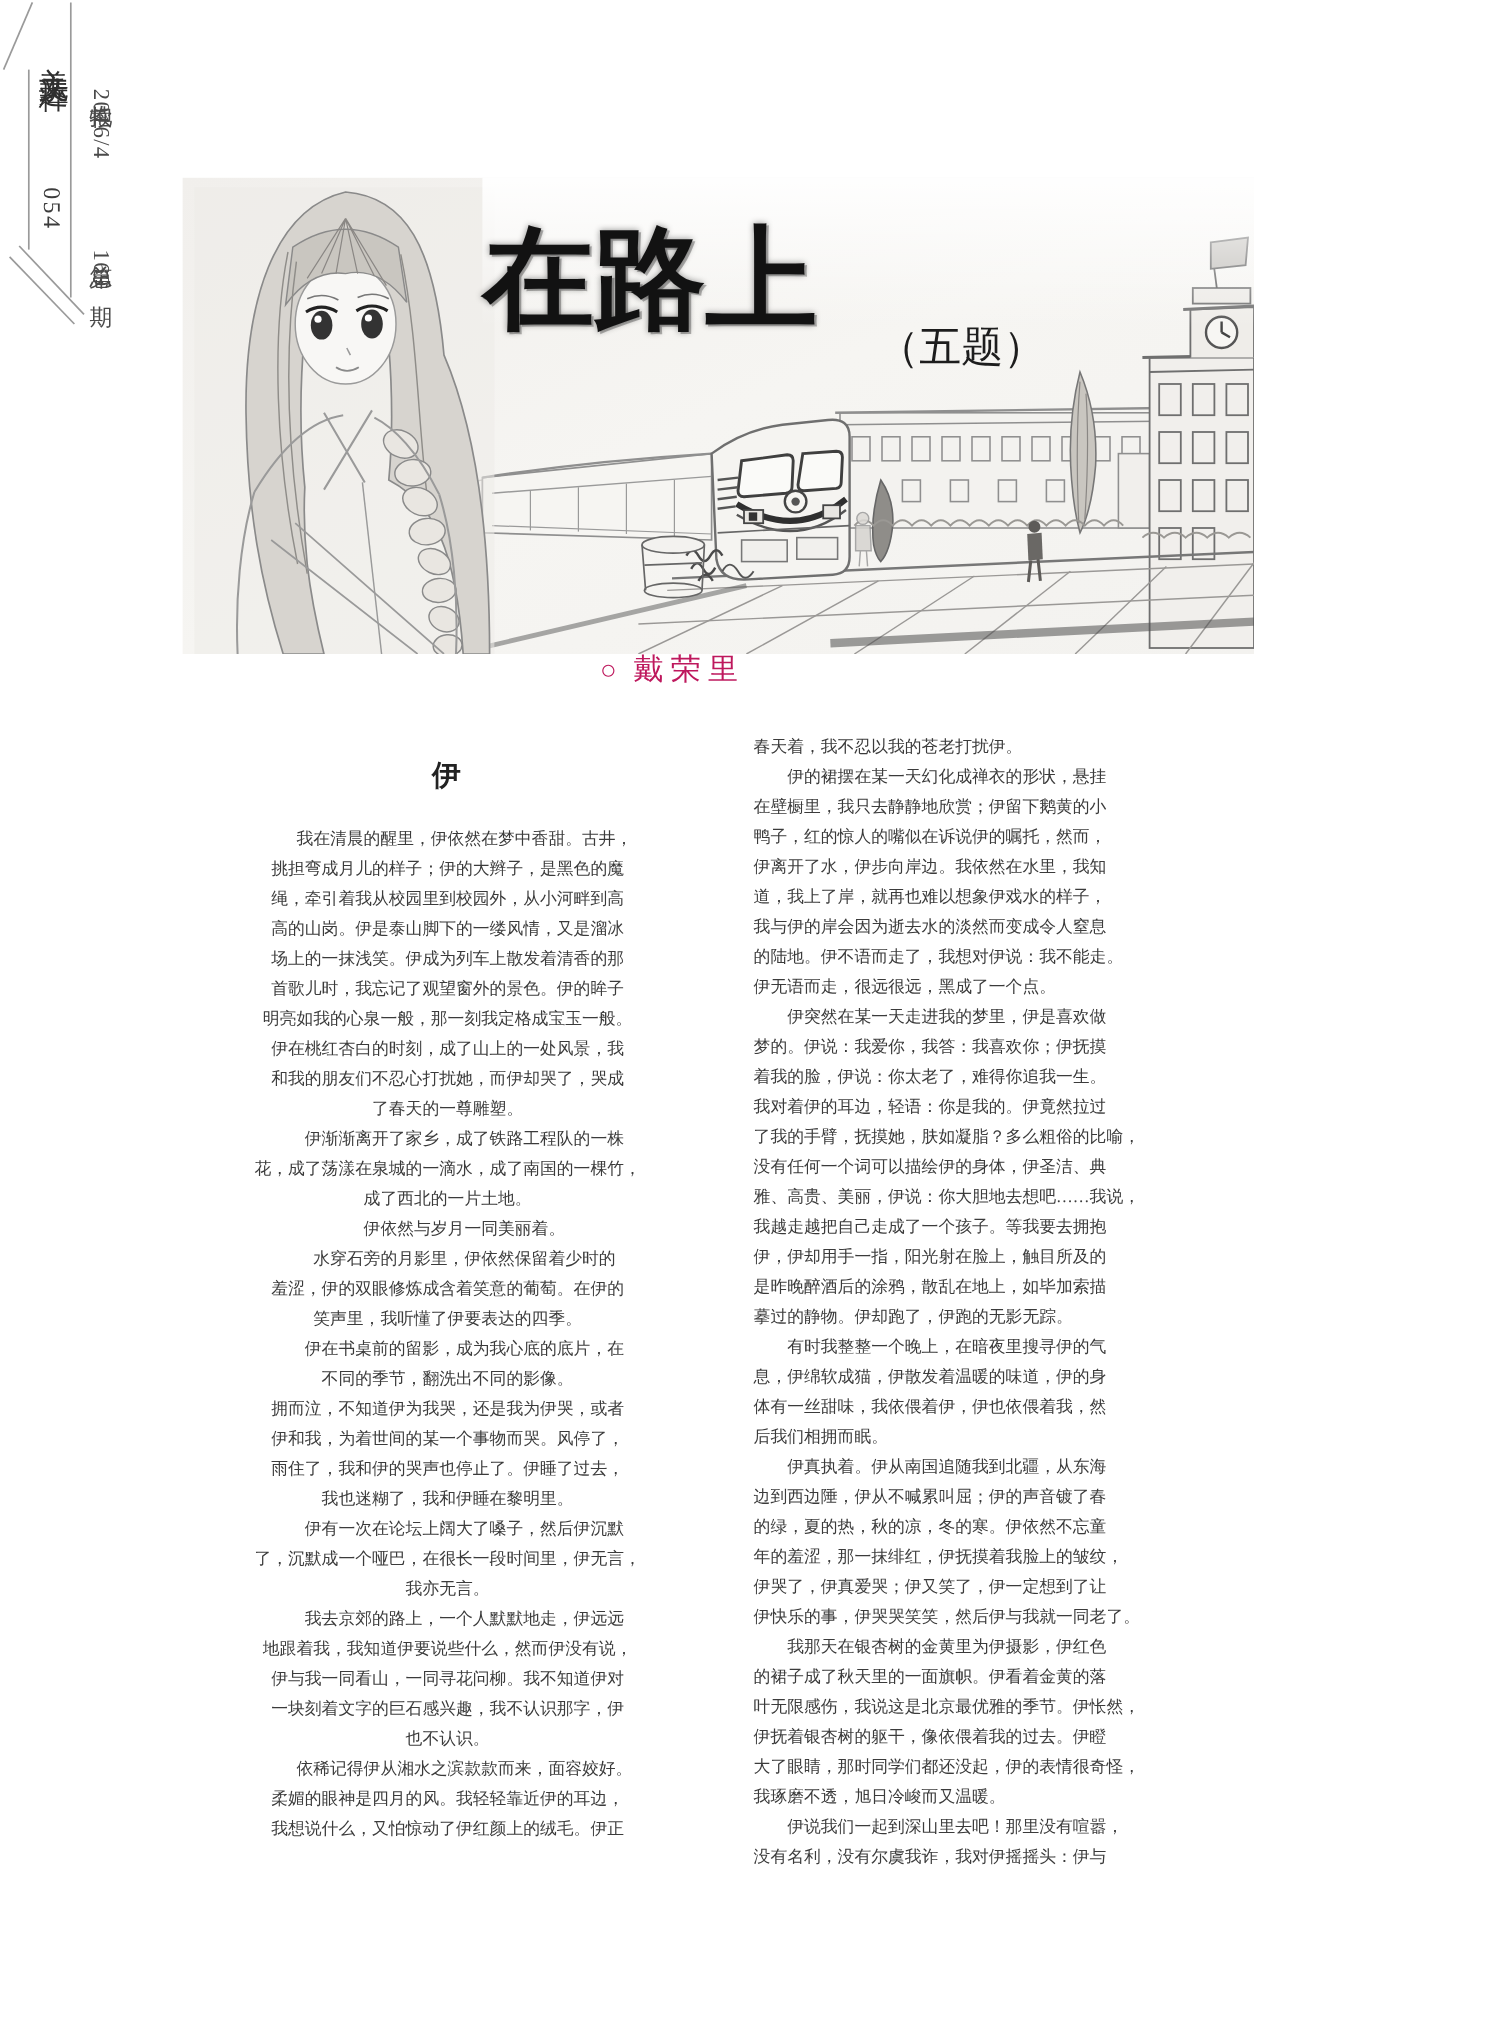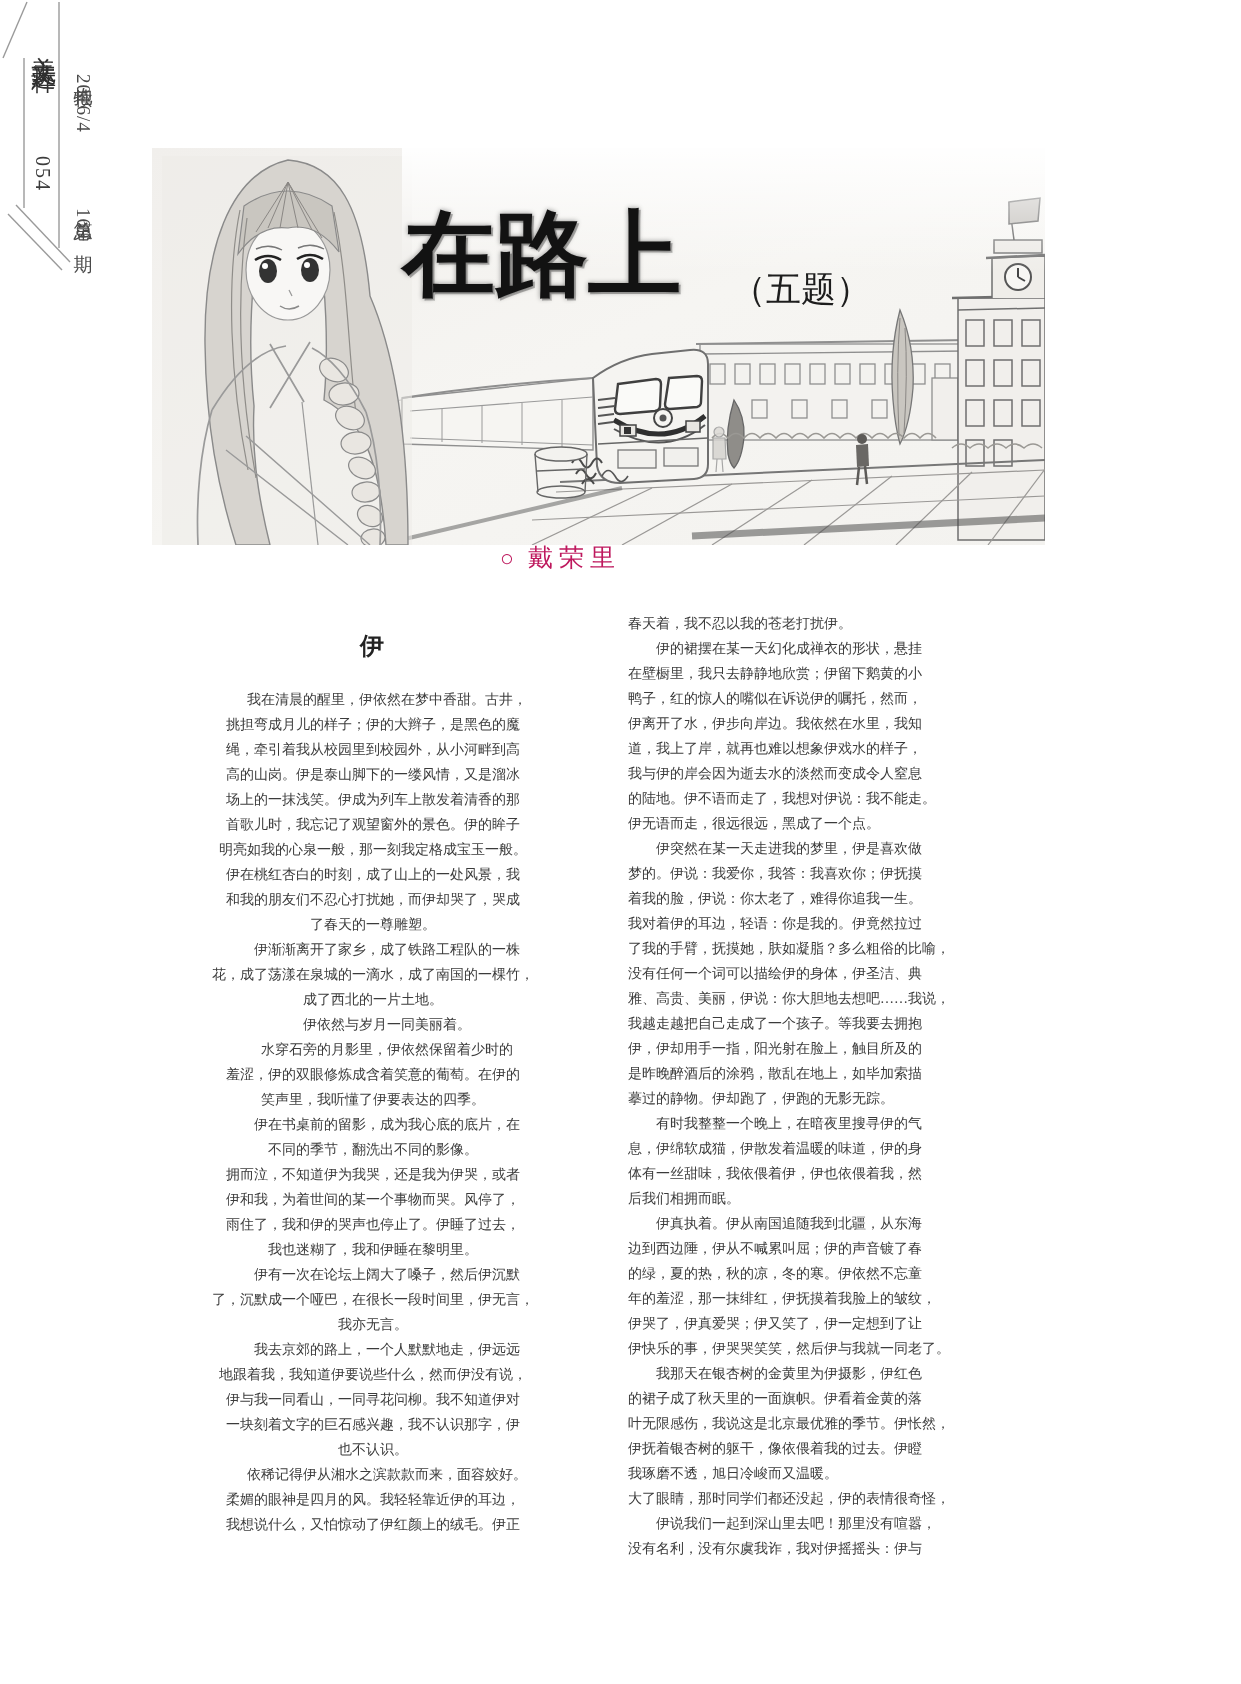--- a/index.html
+++ b/index.html
@@ -16,21 +16,21 @@
   }
   .edition{left:27px;top:36px;font-size:25px;font-weight:500;}
   .pagenum{left:31px;top:156px;font-size:20px;letter-spacing:2px;color:#3c3c3c;}
   .issue{left:70px;top:72px;font-size:19px;letter-spacing:1px;color:#4a4a4a;}
   .issue2{left:70px;top:206px;font-size:19px;letter-spacing:1px;color:#4a4a4a;}
 
   
   .illus{position:absolute;left:152px;top:148px;width:893px;height:397px;}
 
   .big-title{
-    position:absolute;left:402px;top:208px;
+    position:absolute;left:402px;top:186px;
     font-family:"DejaVu Sans","Liberation Sans",sans-serif;
     font-weight:bold;font-size:93px;line-height:1;color:#121212;
     letter-spacing:0px;
     text-shadow:2px 2px 0 rgba(0,0,0,.28),0 0 5px rgba(10,10,10,.45);
     white-space:nowrap;
   }
   .sub-title{
     position:absolute;left:731px;top:266px;
     font-family:"DejaVu Sans","Liberation Sans",sans-serif;
     font-size:35px;color:#1d1d1d;font-weight:500;white-space:nowrap;
@@ -321,17 +321,17 @@
     <div class="tline">　　伊真执着。伊从南国追随我到北疆，从东海</div>
     <div class="tline">边到西边陲，伊从不喊累叫屈；伊的声音镀了春</div>
     <div class="tline">的绿，夏的热，秋的凉，冬的寒。伊依然不忘童</div>
     <div class="tline">年的羞涩，那一抹绯红，伊抚摸着我脸上的皱纹，</div>
     <div class="tline">伊哭了，伊真爱哭；伊又笑了，伊一定想到了让</div>
     <div class="tline">伊快乐的事，伊哭哭笑笑，然后伊与我就一同老了。</div>
     <div class="tline">　　我那天在银杏树的金黄里为伊摄影，伊红色</div>
     <div class="tline">的裙子成了秋天里的一面旗帜。伊看着金黄的落</div>
     <div class="tline">叶无限感伤，我说这是北京最优雅的季节。伊怅然，</div>
     <div class="tline">伊抚着银杏树的躯干，像依偎着我的过去。伊瞪</div>
+    <div class="tline">大了眼睛，那时同学们都还没起，伊的表情很奇怪，</div>
     <div class="tline">我琢磨不透，旭日冷峻而又温暖。</div>
-    <div class="tline">大了眼睛，那时同学们都还没起，伊的表情很奇怪，</div>
     <div class="tline">　　伊说我们一起到深山里去吧！那里没有喧嚣，</div>
     <div class="tline">没有名利，没有尔虞我诈，我对伊摇摇头：伊与</div>
   </div>
 
 </body></html>

